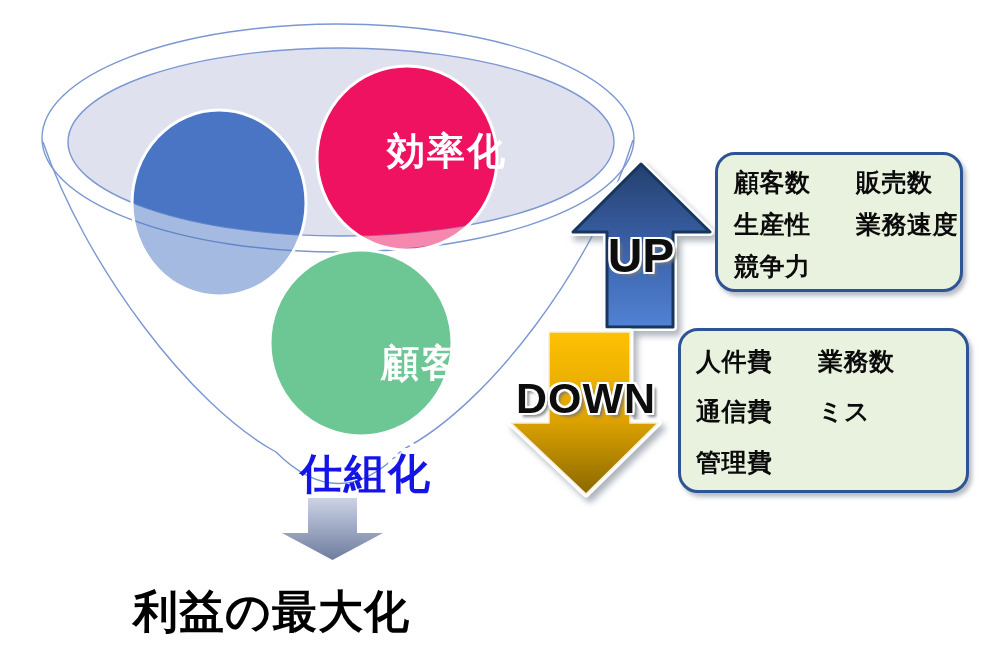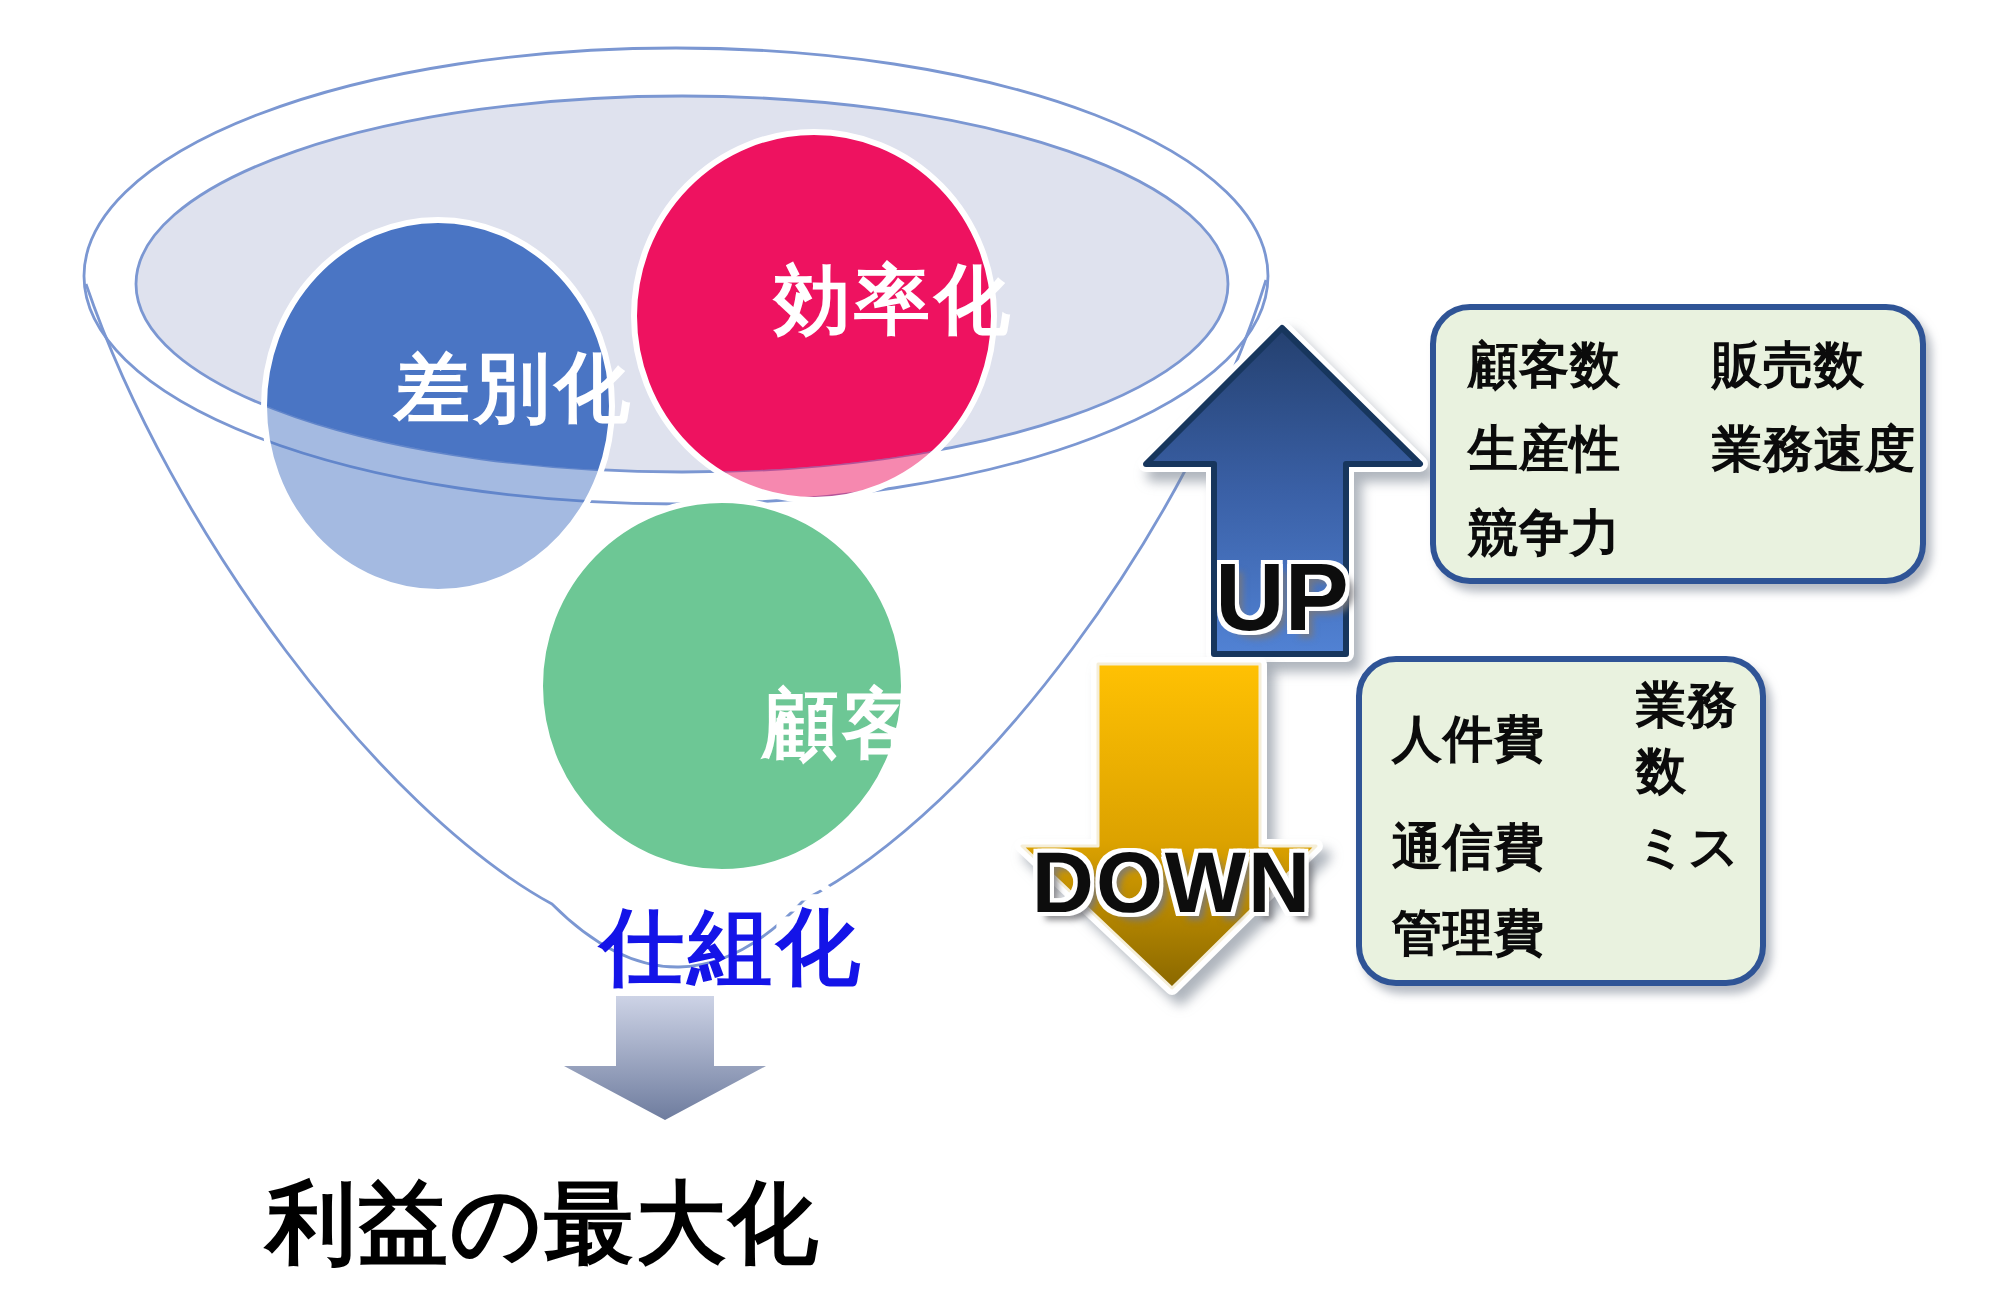--- a/index.html
+++ b/index.html
@@ -19,32 +19,31 @@
   .outcome-label{
     position:absolute;left:133px;top:582px;width:400px;
     font-size:45px;font-weight:bold;color:#000000;letter-spacing:1px;
   }
   .arrow-word{
     position:absolute;text-align:center;font-weight:bold;color:#0d0d0d;
     text-shadow:
       -2px -2px 0 #ffffff, 2px -2px 0 #ffffff, -2px 2px 0 #ffffff, 2px 2px 0 #ffffff,
       0 -2px 0 #ffffff, 0 2px 0 #ffffff, -2px 0 0 #ffffff, 2px 0 0 #ffffff,
       4px 4px 3px rgba(120,120,125,0.85);
-    margin-top: 44px;
   }
   .up-word{left:591px;top:228px;width:100px;font-size:48px;}
   .down-word{left:486px;top:374px;width:200px;font-size:43px;letter-spacing:1px;}
   .info-box{
     position:absolute;background:#E9F2DF;border:3px solid #2F5496;border-radius:20px;
     box-shadow:3px 4px 4px rgba(125,135,150,0.55);box-sizing:border-box;
     display:grid;grid-template-columns:122px 1fr;grid-template-rows:repeat(3,1fr);
     align-items:center;font-size:25px;font-weight:bold;color:#0b0b0b;letter-spacing:0.5px;
   }
   .up-box{left:715px;top:152px;width:248px;height:140px;padding:6px 0 2px 16px;}
-  .down-box{left:678px;top:328px;width:205px;height:165px;padding:5px 0 2px 15px;}
+  .down-box{left:678px;top:328px;width:291px;height:165px;padding:5px 0 2px 15px;}
 </style>
 </head>
 <body>
 
 <div class="stage">
 
   <svg width="1000" height="650" viewBox="0 0 1000 650">
     <defs>
       <linearGradient id="gUp" x1="0" y1="0" x2="0" y2="1">
         <stop offset="0" stop-color="#24406F"></stop>
@@ -96,21 +95,20 @@
       <path d="M641,164 L710,232 H673 V327 H607 V232 H573 Z" fill="none" stroke="#FFFFFF" stroke-width="8" stroke-linejoin="round"></path>
       <path d="M641,164 L710,232 H673 V327 H607 V232 H573 Z" fill="url(#gUp)" stroke="#17365D" stroke-width="3" stroke-linejoin="round"></path>
     </g>
 
     <g style="filter:drop-shadow(4px 5px 3px rgba(110,120,135,0.55));">
       <path d="M549,332 H630 V423 H658 L586,494 L511,423 H549 Z" fill="none" stroke="#FFFFFF" stroke-width="7" stroke-linejoin="round"></path>
       <path d="M549,332 H630 V423 H658 L586,494 L511,423 H549 Z" fill="url(#gDown)" stroke="#F5EED8" stroke-width="1.5" stroke-linejoin="round"></path>
     </g>
   </svg>
 
-  <div class="clabel" style="left:117px;top:173px;width:200px;">差別化</div>
 
   <div class="clabel" style="left:307px;top:129px;width:200px;">効率化</div>
 
   <div class="clabel" style="left:261px;top:297px;width:200px;line-height:44px;">
     <span style="display:block;">顧客</span>
     <span style="display:block;">育成</span>
   </div>
 
   <div class="base-label">仕組化</div>
 

